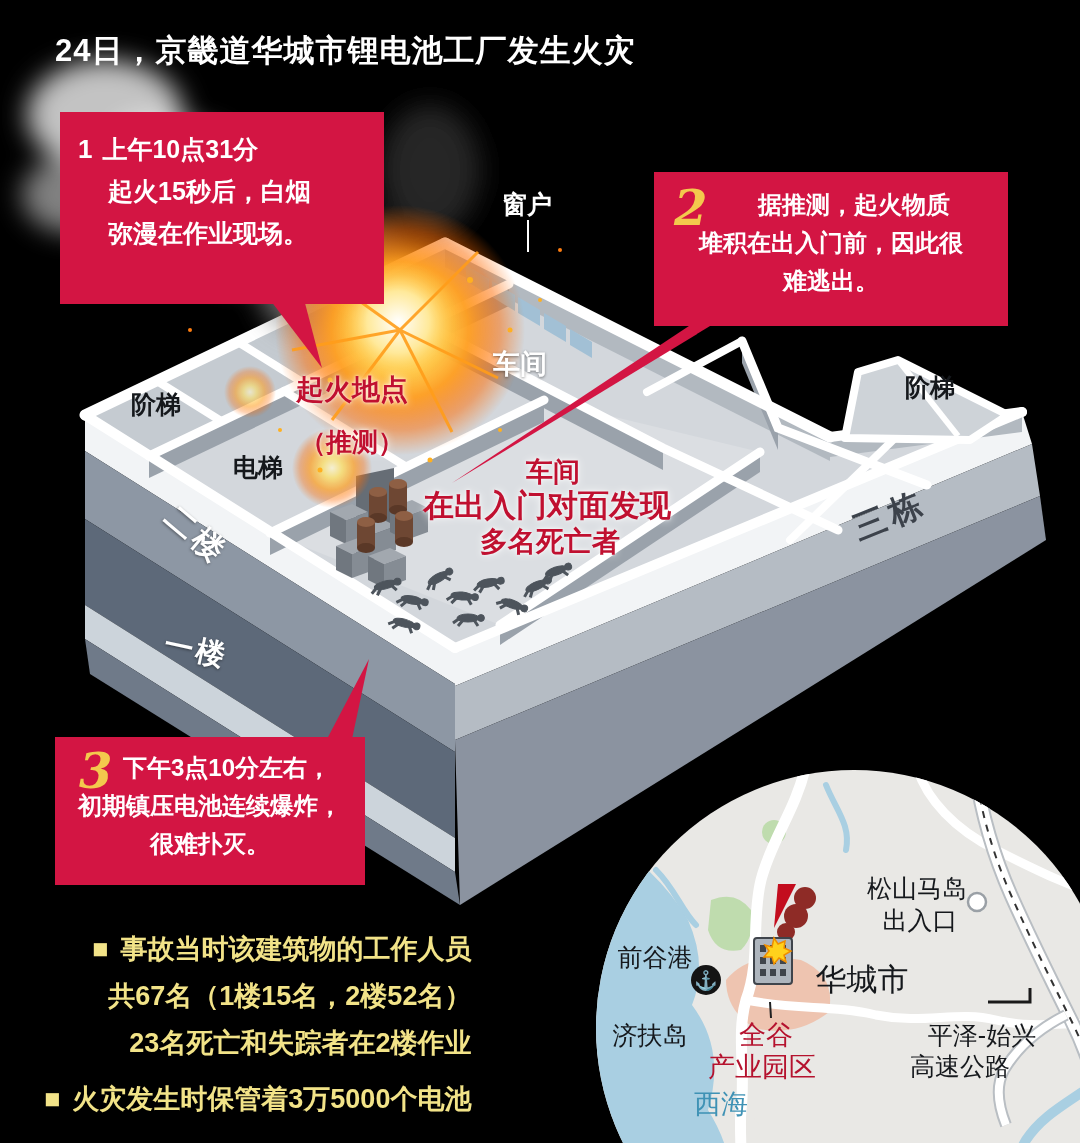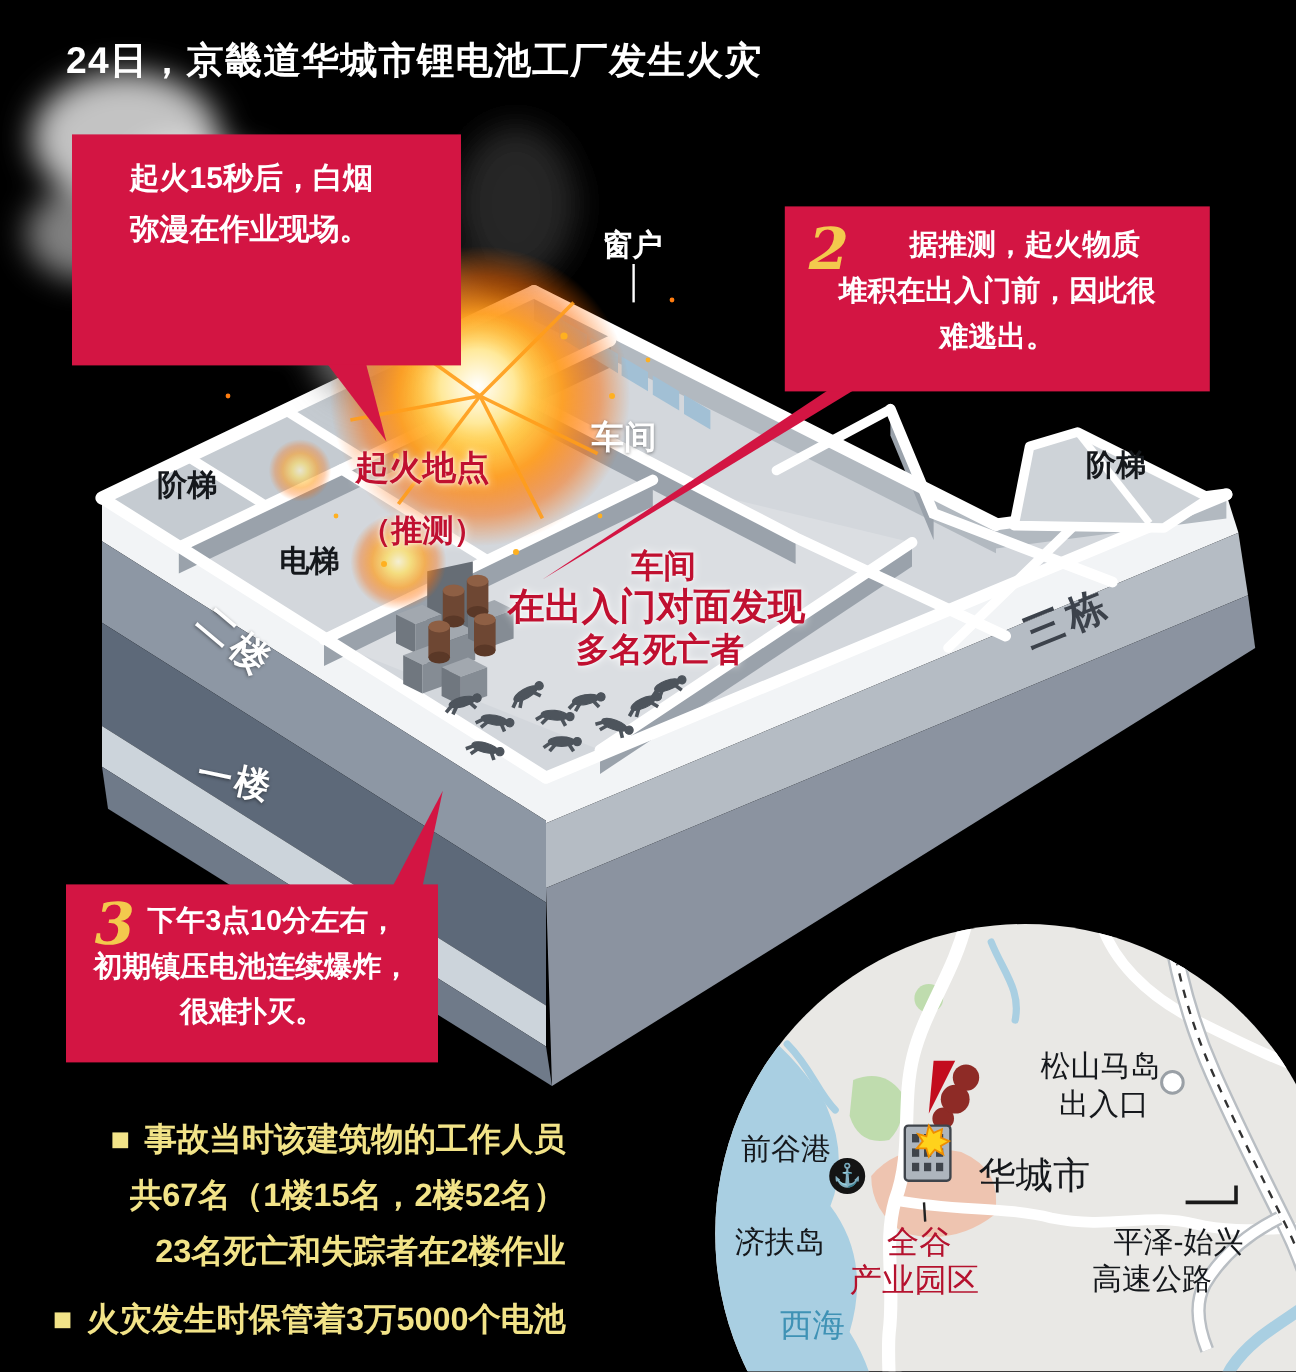--- a/index.html
+++ b/index.html
@@ -52,21 +52,21 @@
   #facts .ind2{padding-left:30px;}
   #facts .bullet{margin-right:12px;}
   #facts .gap{margin-top:9px;}
   
   #map{position:absolute;left:596px;top:770px;width:516px;height:516px;border-radius:50%;
        overflow:hidden;background:#e9e8e5;z-index:6;}
   #map svg{position:absolute;left:0;top:0;}
   .ml{position:absolute;transform:translate(-50%,-50%);white-space:nowrap;font-weight:normal;
       color:#15181c;font-size:25px;z-index:3;}
   #ml-city{font-size:31px;}
-  #ml-sea{color:#3f92b5;font-size:27px;}
+  #ml-sea{color:#3f92b5;font-size:27px;margin-left:44px;}
   .ml.dkred{color:#b5122e;font-size:27px;}
   #fire-site-box{position:absolute;left:126px;top:68px;width:128px;height:46px;background:#c30d1e;
                  color:#fff;font-size:25px;font-weight:bold;display:flex;align-items:center;
                  justify-content:center;z-index:4;}
   #anchor-badge{position:absolute;left:95px;top:195px;width:30px;height:30px;border-radius:50%;
                 background:#141414;color:#fff;font-size:19px;display:flex;align-items:center;
                 justify-content:center;z-index:3;}
 </style>
 </head>
 <body>
@@ -314,20 +314,21 @@
   <div class="bl" id="lbl-building3">三栋</div>
   <div class="bl white" id="lbl-floor2">二楼</div>
   <div class="bl white" id="lbl-floor1">一楼</div>
   <div class="bl red" id="lbl-fire-origin1">起火地点</div>
   <div class="bl red" id="lbl-fire-origin2">（推测）</div>
   <div class="bl red" id="lbl-casualty1">车间</div>
   <div class="bl red" id="lbl-casualty2">在出入门对面发现</div>
   <div class="bl red" id="lbl-casualty3">多名死亡者</div>
 
   <div class="callout" id="callout1">
+    <div class="c-line"><span class="cnum-white">1</span><span>上午10点31分</span></div>
     <div class="c-line ind">起火15秒后，白烟</div>
     <div class="c-line ind">弥漫在作业现场。</div>
   </div>
 
   <div class="callout" id="callout2">
     <span class="cnum-gold">2</span>
     <div class="c-line first">据推测，起火物质</div>
     <div class="c-line">堆积在出入门前，因此很</div>
     <div class="c-line">难逃出。</div>
   </div>

